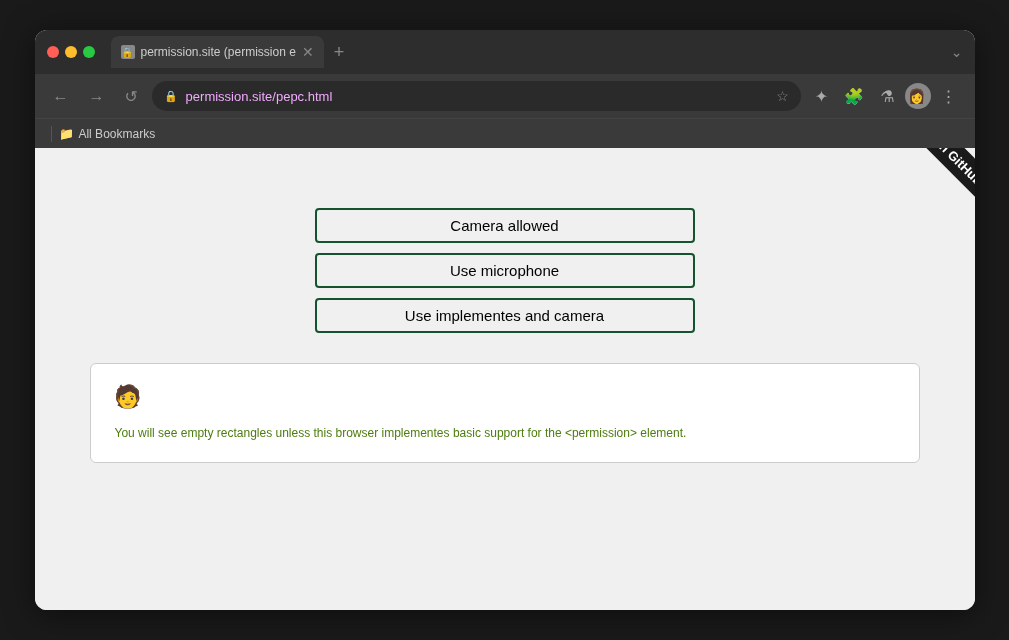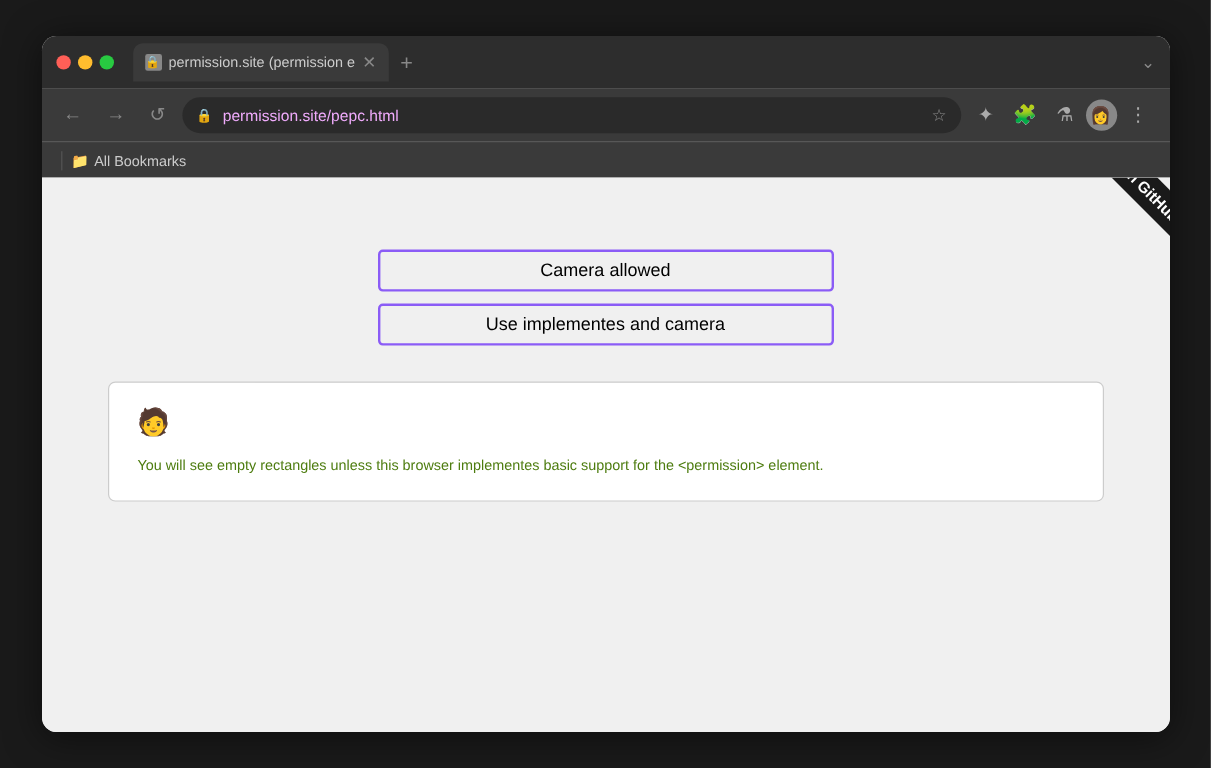--- a/index.html
+++ b/index.html
@@ -244,21 +244,21 @@
       align-items: center;
       gap: 10px;
       margin-top: 20px;
       width: 400px;
     }
 
     .permission-btn {
       width: 380px;
       height: 35px;
       background: transparent;
-      border: 2px solid #8b5cf6;
+      border: 2px solid #14532d;
       border-radius: 4px;
       color: #000;
       font-size: 15px;
       cursor: pointer;
       display: flex;
       align-items: center;
       justify-content: center;
       font-family: -apple-system, BlinkMacSystemFont, 'Segoe UI', sans-serif;
     }
 
@@ -352,20 +352,21 @@
   </div>
 
   <div class="page-content">
 
     <div class="github-ribbon">
       <div class="github-ribbon-inner">On GitHub</div>
     </div>
 
     <div class="permission-buttons">
       <button class="permission-btn">Camera allowed</button>
+      <button class="permission-btn">Use microphone</button>
       <button class="permission-btn">Use implementes and camera</button>
     </div>
 
     <div class="demo-box">
       <div class="demo-title">
         <span class="demo-emoji">🧑</span>
       </div>
       <p class="demo-text">You will see empty rectangles unless this browser implementes basic support for the &lt;permission&gt; element.</p>
     </div>
 

